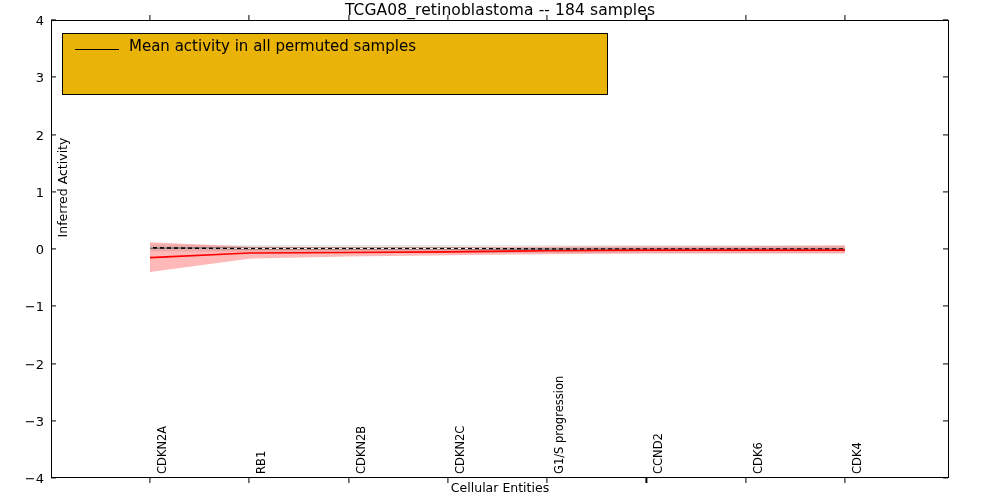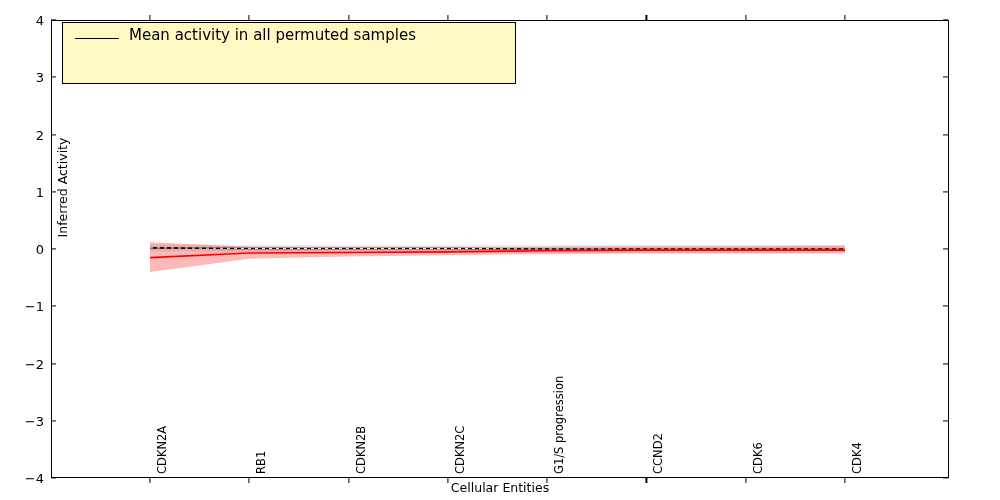--- a/index.html
+++ b/index.html
@@ -43,40 +43,41 @@
   .xtick-mark.top{top:15px;height:5px;}
 
   .xtl{
     position:absolute;top:478px;
     font-size:11.5px;color:#000;white-space:nowrap;
     transform-origin:left top;
     transform:rotate(-90deg);
   }
 
   .legend{
-    position:absolute;left:62px;top:22px;width:454px;height:62px;
-    border:1.3px solid #000;background:#fef9c3;box-sizing:border-box;
+    position:absolute;left:62px;top:33px;width:546px;height:62px;
+    border:1.3px solid #000;background:#eab308;box-sizing:border-box;
   }
   .legend-row{position:relative;height:31px;}
   .legend-line{
     position:absolute;left:12px;top:15px;width:44px;height:0;
     border-top:1.4px solid #000;
   }
   .legend-line.red{border-top-color:#ff0000;}
   .legend-text{
     position:absolute;left:66px;top:3px;font-size:15px;color:#000;white-space:nowrap;
   }
 
   svg.overlay{position:absolute;left:0;top:0;width:1000px;height:500px;}
 </style>
 </head>
 <body>
 
 <div id="root">
 
+  <div class="title">TCGA08_retinoblastoma -- 184 samples</div>
 
   <div class="plot-frame"></div>
 
   <svg class="overlay" viewBox="0 0 1000 500" preserveAspectRatio="none">
     <g id="bands-layer">
         <path d="M150,244.42 L249.28571428571428,244.99249999999998 L348.57142857142856,244.99249999999998 L447.85714285714283,244.99249999999998 L547.1428571428571,244.99249999999998 L646.4285714285714,244.99249999999998 L745.7142857142857,244.99249999999998 L845,245.56500000000003 L845,252.435 L745.7142857142857,253.0075 L646.4285714285714,253.0075 L547.1428571428571,253.0075 L447.85714285714283,253.0075 L348.57142857142856,252.435 L249.28571428571428,251.86249999999998 L150,251.29 Z" fill="#999999" fill-opacity="0.22" stroke="none"></path>
         <path d="M150,242.13 L249.28571428571428,246.71 L348.57142857142856,247.2825 L447.85714285714283,247.2825 L547.1428571428571,246.71 L646.4285714285714,246.13750000000002 L745.7142857142857,246.13750000000002 L845,245.56500000000003 L845,253.58 L745.7142857142857,253.58 L646.4285714285714,253.58 L547.1428571428571,254.1525 L447.85714285714283,255.29749999999999 L348.57142857142856,256.4425 L249.28571428571428,258.73249999999996 L150,271.9 Z" fill="#ff0000" fill-opacity="0.28" stroke="none"></path>
       </g>
     <g id="lines-layer">
         <path d="M150,247.85500000000002 L249.28571428571428,248.4275 L348.57142857142856,248.4275 L447.85714285714283,248.4275 L547.1428571428571,249 L646.4285714285714,249 L745.7142857142857,249 L845,249 " fill="none" stroke="#000000" stroke-width="1.6"></path>

